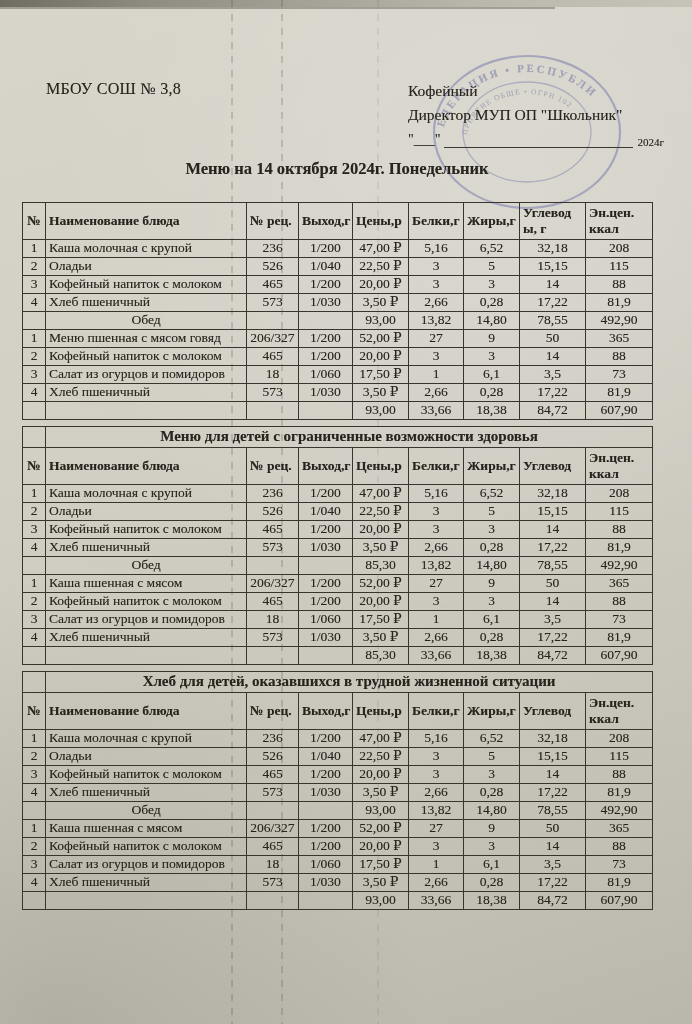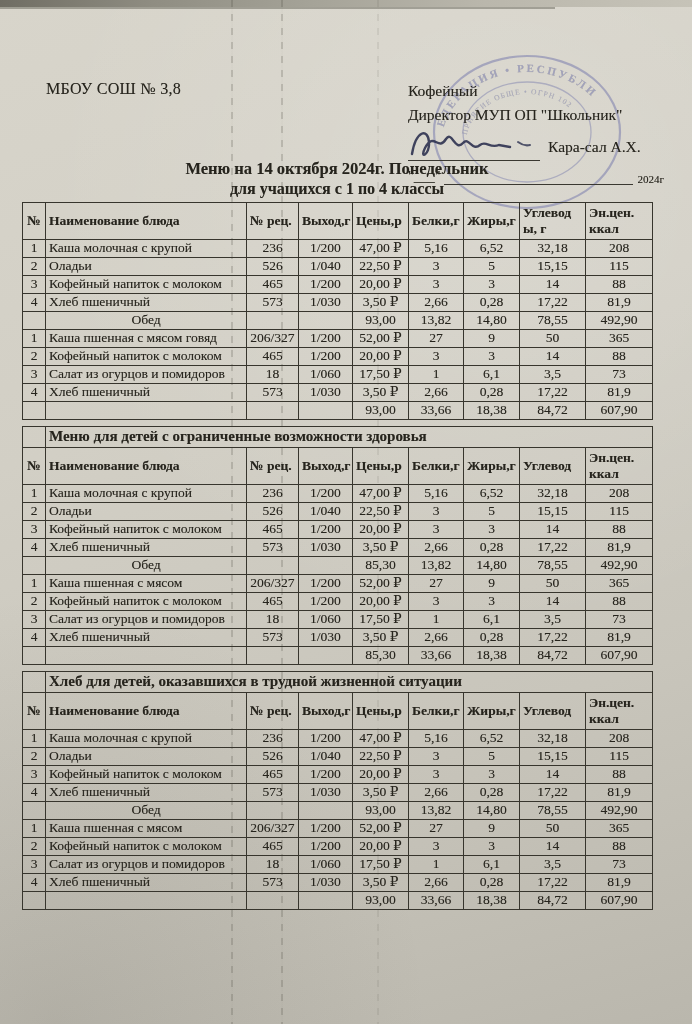--- a/index.html
+++ b/index.html
@@ -39,21 +39,21 @@
   table.menu{border-collapse:collapse;table-layout:fixed;width:630px;margin:0 0 6px 0;}
   table.menu td,table.menu th{border:1.6px solid #37352d;padding:0 3px;font-size:13.5px;
     height:17px;line-height:1.18;vertical-align:middle;overflow:hidden;}
   table.menu th{font-weight:bold;text-align:left;white-space:pre-line;padding:2px 3px;}
   table.menu th.c{text-align:center;}
   td.idx{text-align:center;}
   td.name{text-align:left;white-space:nowrap;}
   td.num{text-align:center;white-space:nowrap;overflow:visible;}
   tr.bold-row td{font-weight:normal;}
   td.center{text-align:center;}
-  tr.sec-title td{font-weight:bold;font-size:15px;height:20px;white-space:nowrap;}
+  tr.sec-title td{font-weight:bold;text-align:center;font-size:15px;height:20px;white-space:nowrap;}
 </style>
 </head>
 <body>
 
 <div class="paper">
   <div class="top-band"></div>
   <div class="top-line"></div>
   <div class="crease c1"></div>
   <div class="crease c2"></div>
   <div class="crease c3"></div>
@@ -71,37 +71,29 @@
       <textPath href="#arcOuter" startOffset="6%">ЕДЕРАЦИЯ  •  РЕСПУБЛИ</textPath>
     </text>
     <text fill="#6a6ea8" font-size="7.5" letter-spacing="1.2" opacity="0.7">
       <textPath href="#arcInner" startOffset="4%">ПРИЯТИЕ ОБЩЕ • ОГРН 102</textPath>
     </text>
   </svg>
 
   <div class="approve">
     <div class="ln1">Кофейный</div>
     <div class="ln2">Директор МУП ОП "Школьник"</div>
-    <div class="sig-row">
-      <svg class="sig-svg" width="150" height="44" viewBox="0 0 150 44">
-        <path d="M10 32 C 14 8, 26 6, 27 20 C 28 33, 17 38, 23 26 C 32 9, 36 30, 44 17 C 50 8, 53 30, 61 21 C 67 14, 70 30, 78 23 C 84 18, 88 27, 97 23 L 108 25" stroke="#2d3250" stroke-width="2.4" fill="none" stroke-linecap="round" opacity="0.9"></path>
-        <path d="M116 20 c 4 3, 8 4, 12 3" stroke="#2d3250" stroke-width="2" fill="none" stroke-linecap="round" opacity="0.8"></path>
-      </svg>
-      <span class="name">Кара-сал А.Х.</span>
-    </div>
     <div class="year-row">
       <span class="q">"___"</span>
       <span class="fill"></span>
       <span class="yr">2024г</span>
     </div>
   </div>
 
   <div class="titles">
     <div class="t1">Меню на 14 октября 2024г. Понедельник</div>
-    <div class="t2">для учащихся с 1 по 4 классы</div>
   </div>
 
   <div class="content">
     <table class="menu">
       <colgroup>
           <col style="width:23px">
           <col style="width:201px">
           <col style="width:52px">
           <col style="width:54px">
           <col style="width:56px">
@@ -174,21 +166,21 @@
             <td class="num"></td>
             <td class="num"></td>
             <td class="num">93,00</td>
             <td class="num">13,82</td>
             <td class="num">14,80</td>
             <td class="num">78,55</td>
             <td class="num">492,90</td>
           </tr>
           <tr>
             <td class="idx">1</td>
-            <td class="name">Каша пшенная с мясом говяд</td>
+            <td class="name">Меню пшенная с мясом говяд</td>
             <td class="num">206/327</td>
             <td class="num">1/200</td>
             <td class="num">52,00 ₽</td>
             <td class="num">27</td>
             <td class="num">9</td>
             <td class="num">50</td>
             <td class="num">365</td>
           </tr>
           <tr>
             <td class="idx">2</td>

